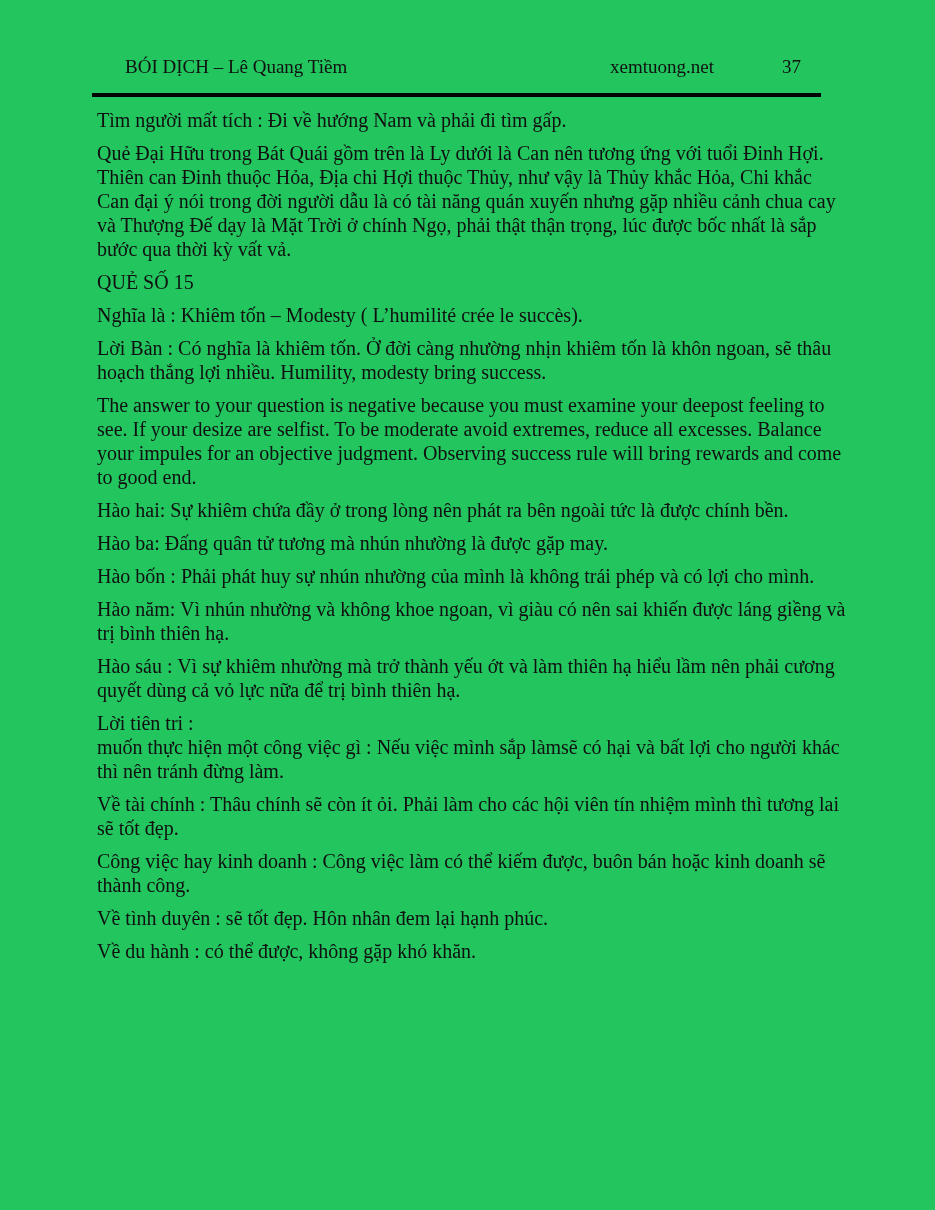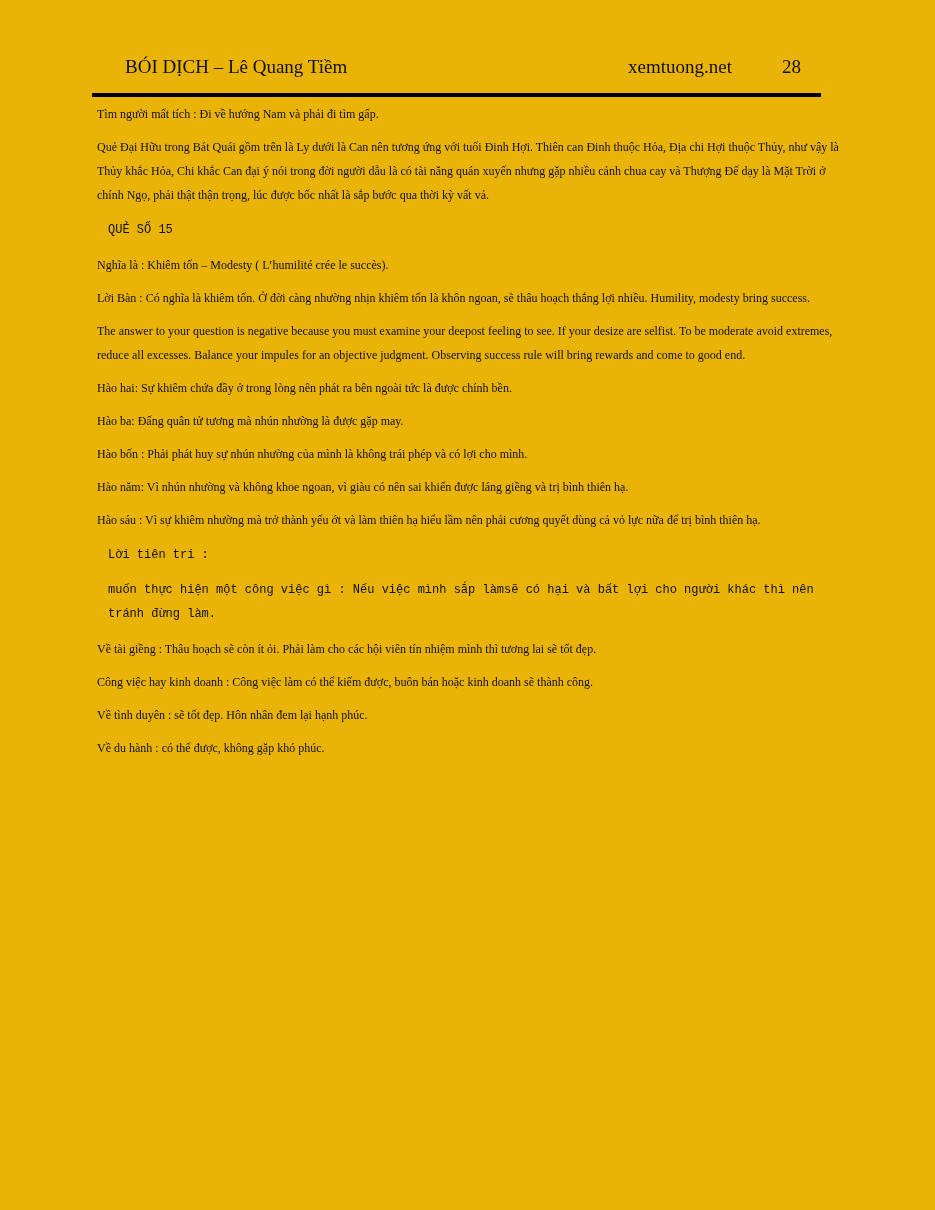--- a/index.html
+++ b/index.html
@@ -9,76 +9,75 @@
     height: 1210px;
     background: #ffffff;
     font-family: "Liberation Serif", "DejaVu Serif", serif;
     color: #101010;
     overflow: hidden;
   }
   .page {
     position: relative;
     width: 935px;
     height: 1210px;
-    background: #eab308;
+    background: #22c55e;
   }
   .header {
     position: absolute;
     left: 125px;
     top: 55px;
     width: 676px;
     display: flex;
     justify-content: space-between;
     align-items: baseline;
     font-size: 19px;
     line-height: 24px;
     white-space: nowrap;
   }
   .header-right {
     display: flex;
-    gap: 50px;
+    gap: 68px;
   }
   .rule {
     position: absolute;
     left: 92px;
     top: 93px;
     width: 729px;
     height: 4px;
     background: #000000;
   }
   .content {
     position: absolute;
     left: 97px;
-    top: 102px;
+    top: 108px;
     width: 750px;
-    font-size: 12px;
+    font-size: 20px;
     line-height: 24px;
   }
   .content p {
     margin: 0 0 9px 0;
     text-align: left;
   }
   .content .block {
     margin: 0 0 9px 0;
   }
   .content .block div {
-    margin: 11px;
-    font-family: Liberation Mono, monospace;
+    margin: 0;
   }
 </style>
 </head>
 <body>
 
 <div class="page">
 
   <div class="header">
     <span>BÓI DỊCH – Lê Quang Tiềm</span>
     <span class="header-right">
       <span>xemtuong.net</span>
-      <span>28</span>
+      <span>37</span>
     </span>
   </div>
 
   <div class="rule"></div>
 
   <div class="content">
     <p>Tìm người mất tích : Đi về hướng Nam và phải đi tìm gấp.</p>
     <p>Quẻ Đại Hữu trong Bát Quái gồm trên là Ly dưới là Can nên tương ứng với tuổi Đinh Hợi. Thiên can Đinh thuộc Hỏa, Địa chi Hợi thuộc Thủy, như vậy là Thủy khắc Hỏa, Chi khắc Can đại ý nói trong đời người dẫu là có tài năng quán xuyến nhưng gặp nhiều cảnh chua cay và Thượng Đế dạy là Mặt Trời ở chính Ngọ, phải thật thận trọng, lúc được bốc nhất là sắp bước qua thời kỳ vất vả.</p>
     <div class="block">
       <div>QUẺ SỐ 15</div>
@@ -88,19 +87,19 @@
     <p>The answer to your question is negative because you must examine your deepost feeling to see. If your desize are selfist. To be moderate avoid extremes, reduce all excesses. Balance your impules for an objective judgment. Observing success rule will bring rewards and come to good end.</p>
     <p>Hào hai: Sự  khiêm chứa đầy ở trong lòng nên phát ra bên ngoài tức là được chính bền.</p>
     <p>Hào ba: Đấng quân tử tương mà nhún nhường là được gặp may.</p>
     <p>Hào bốn : Phải phát huy sự nhún nhường của mình là không trái phép và có lợi cho mình.</p>
     <p>Hào năm: Vì nhún nhường và không khoe ngoan, vì giàu có nên sai khiến được láng giềng và trị bình thiên hạ.</p>
     <p>Hào sáu : Vì sự khiêm nhường mà trở thành yếu ớt và làm thiên hạ hiểu lầm nên phải cương quyết dùng cả vỏ lực nữa để trị bình thiên hạ.</p>
     <div class="block">
       <div>Lời tiên tri :</div>
       <div>muốn thực hiện một công việc gì : Nếu việc mình sắp làmsẽ có hại và bất lợi cho người khác thì nên tránh đừng làm.</div>
     </div>
-    <p>Về tài giềng : Thâu hoạch sẽ còn ít ỏi. Phải làm cho các hội viên tín nhiệm mình thì tương lai sẽ tốt đẹp.</p>
+    <p>Về tài chính : Thâu chính sẽ còn ít ỏi. Phải làm cho các hội viên tín nhiệm mình thì tương lai sẽ tốt đẹp.</p>
     <p>Công việc hay kinh doanh : Công việc làm có thể kiếm được, buôn bán hoặc kinh doanh sẽ thành công.</p>
     <p>Về tình duyên : sẽ tốt đẹp. Hôn nhân đem lại hạnh phúc.</p>
-    <p>Về du hành : có thể được, không gặp khó phúc.</p>
+    <p>Về du hành : có thể được, không gặp khó khăn.</p>
   </div>
 
 </div>
 
 </body></html>

